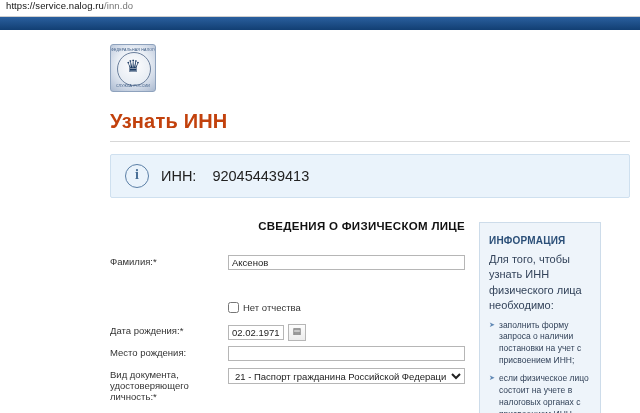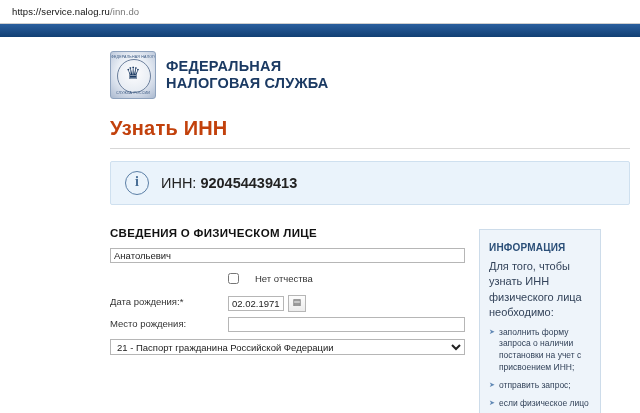--- a/index.html
+++ b/index.html
@@ -12,26 +12,25 @@
     height: 413px;
     font-family: "Liberation Sans", sans-serif;
     font-size: 11px;
     color: #333;
     overflow: hidden;
     position: relative;
   }
 
   
   .urlbar {
-    height: 24px;
+    height: 17px;
     background: #ffffff;
     border-bottom: 1px solid #cfcfcf;
     display: flex;
-    align-items: center;
-    padding: 0 12px;
+    padding: 0 6px;
     box-sizing: border-box;
   }
   .urlbar .url {
     font-size: 9.5px;
     color: #222;
     font-family: "Liberation Sans", sans-serif;
     letter-spacing: 0.1px;
   }
   .url .domain { color: #111; }
   .url .path { color: #777; }
@@ -146,33 +145,34 @@
     font-weight: bold;
     line-height: 20px;
     text-align: center;
     font-family: "Liberation Serif", serif;
     flex: none;
   }
   .notice-text {
     font-size: 14.5px;
     color: #222;
   }
-  .notice-text b { font-weight: bold; }
+  .notice-text b { font-weight: normal; margin-left: 12px; }
 
   
   .cols { display: flex; gap: 14px; align-items: flex-start; }
   .col-main { width: 355px; flex: none; }
   .col-side { width: 122px; flex: none; padding-top: 2px; }
 
   h2.section {
     font-size: 11.5px;
     font-weight: bold;
     color: #111;
     letter-spacing: 0.3px;
-    margin: 0 0 9px 0;
+    margin: 0 0 23px 0;
+    text-align: right;
   }
 
   .frow {
     display: flex;
     align-items: flex-start;
     margin-bottom: 5px;
     min-height: 17px;
   }
   .flabel {
     width: 118px;
@@ -217,21 +217,21 @@
     width: 100%;
     border: 1px solid #b6b6b6;
     background: #fff;
     color: #222;
     padding: 0 2px;
   }
 
   .checkrow {
     display: flex;
     align-items: center;
-    gap: 16px;
+    gap: 4px;
     margin: 3px 0 6px 0;
   }
   .checkrow input { margin: 0; width: 11px; height: 11px; }
   .checkrow label { font-size: 9.5px; color: #333; }
 
   
   .infobox {
     background: #eef4fa;
     border: 1px solid #cddcea;
     padding: 8px 9px 10px 9px;
@@ -282,45 +282,44 @@
 <div class="page">
   <div class="content">
 
     <div class="brand">
       <div class="emblem">
         <div class="banner">ФЕДЕРАЛЬНАЯ НАЛОГОВАЯ</div>
         <div class="ring"></div>
         <div class="eagle">♛</div>
         <div class="banner bottom">СЛУЖБА РОССИИ</div>
       </div>
-      <div class="brand-text">
-        <div>ФЕДЕРАЛЬНАЯ</div>
-        <div>НАЛОГОВАЯ СЛУЖБА</div>
-      </div>
     </div>
 
     <h1 class="page-title">Узнать ИНН</h1>
     <div class="title-rule"></div>
 
     <div class="notice">
       <div class="info-circle">i</div>
       <div class="notice-text"><span>ИНН: </span><b>920454439413</b></div>
     </div>
 
     <div class="cols">
       <div class="col-main">
 
         <h2 class="section">СВЕДЕНИЯ О ФИЗИЧЕСКОМ ЛИЦЕ</h2>
 
-
-
-        <div class="frow">
-          <div class="fctl">
-            <input class="txt" type="text" value="Анатольевич" style="">
-          </div>
+        <div class="frow">
+          <div class="flabel">Фамилия:*</div>
+          <div class="fctl">
+            <input class="txt" type="text" value="Аксенов" style="">
+          </div>
+        </div>
+
+
+        <div class="frow">
         </div>
 
         <div class="frow">
           <div class="flabel"></div>
           <div class="fctl">
             <div class="checkrow">
               <input type="checkbox" style="">
               <label>Нет отчества</label>
             </div>
           </div>
@@ -335,36 +334,36 @@
         </div>
 
         <div class="frow">
           <div class="flabel">Место рождения:</div>
           <div class="fctl">
             <input class="txt" type="text" value="" style="">
           </div>
         </div>
 
         <div class="frow">
+          <div class="flabel">Вид документа, удостоверяющего личность:*</div>
           <div class="fctl">
             <select class="sel">
               <option>21 - Паспорт гражданина Российской Федерации</option>
             </select>
           </div>
         </div>
 
       </div>
 
       <div class="col-side">
         <div class="infobox">
           <h3>ИНФОРМАЦИЯ</h3>
           <p>Для того, чтобы узнать ИНН физического лица необходимо:</p>
           <ul>
             <li>заполнить форму запроса о наличии постановки на учет с присвоением ИНН;</li>
-            <li>отправить запрос;</li>
             <li>если физическое лицо состоит на учете в налоговых органах с присвоением ИНН, ИНН появится в строке результата.</li>
           </ul>
         </div>
       </div>
     </div>
 
   </div>
 </div>
 
 </body></html>

